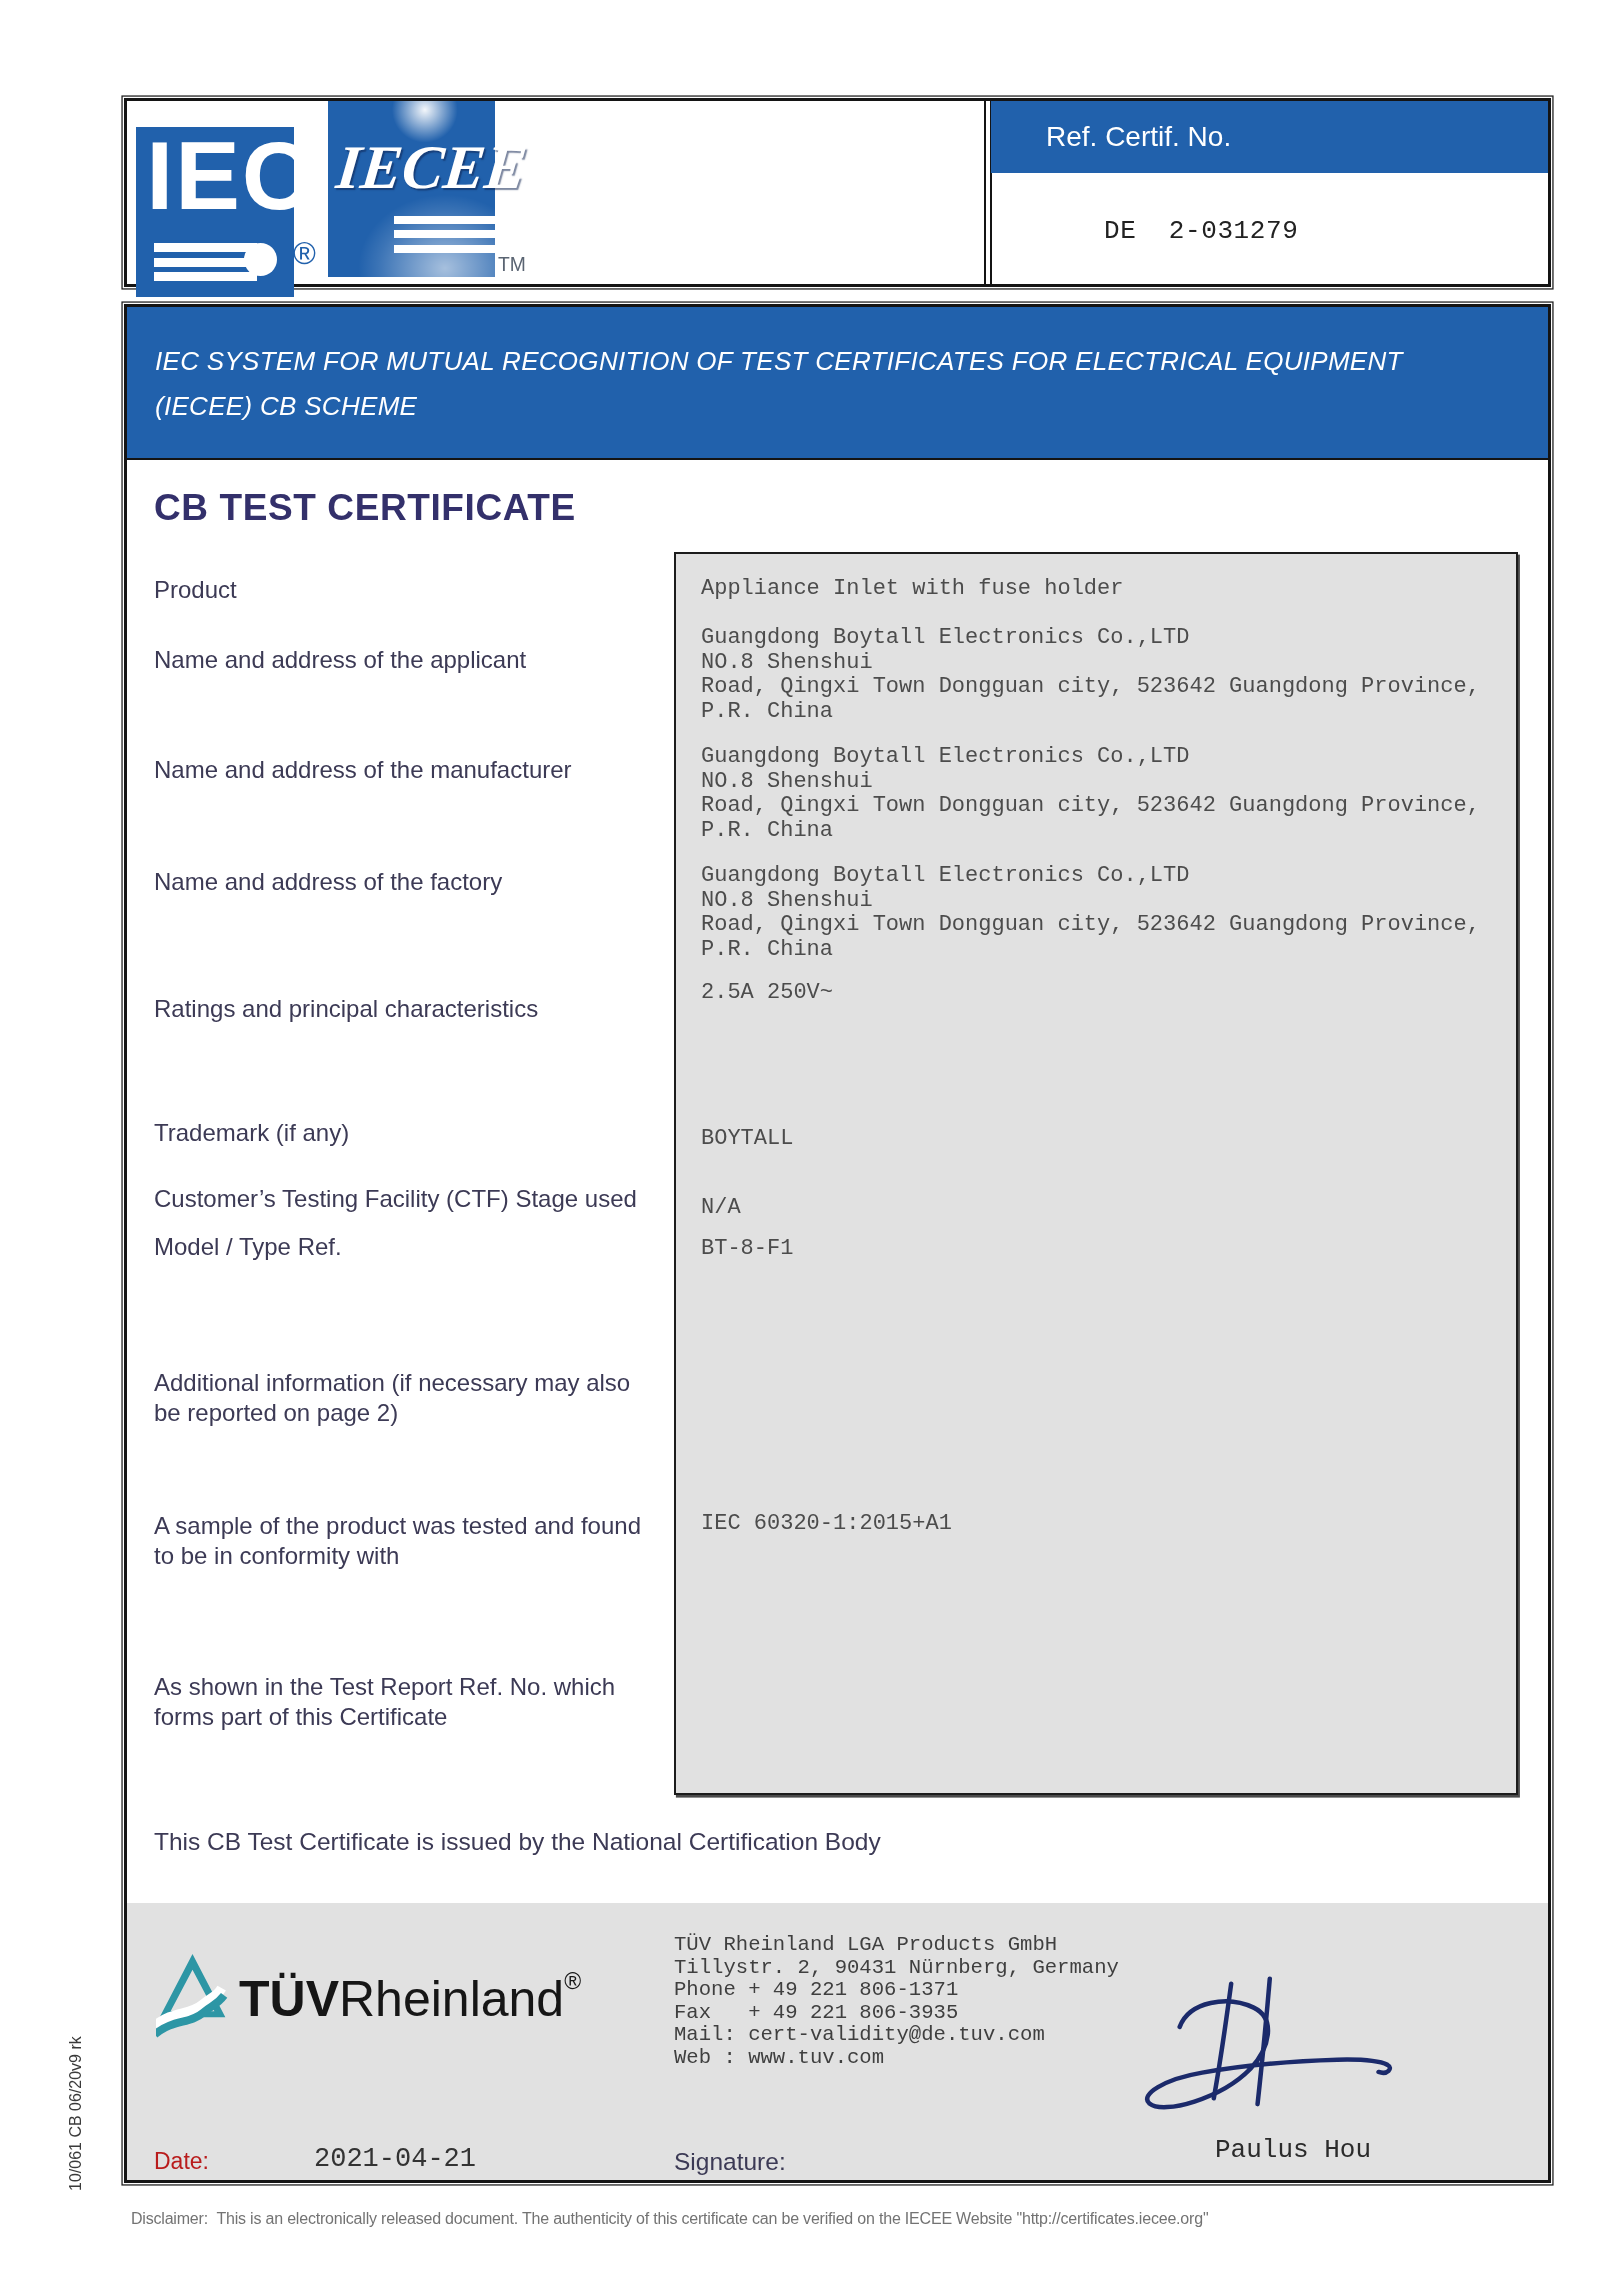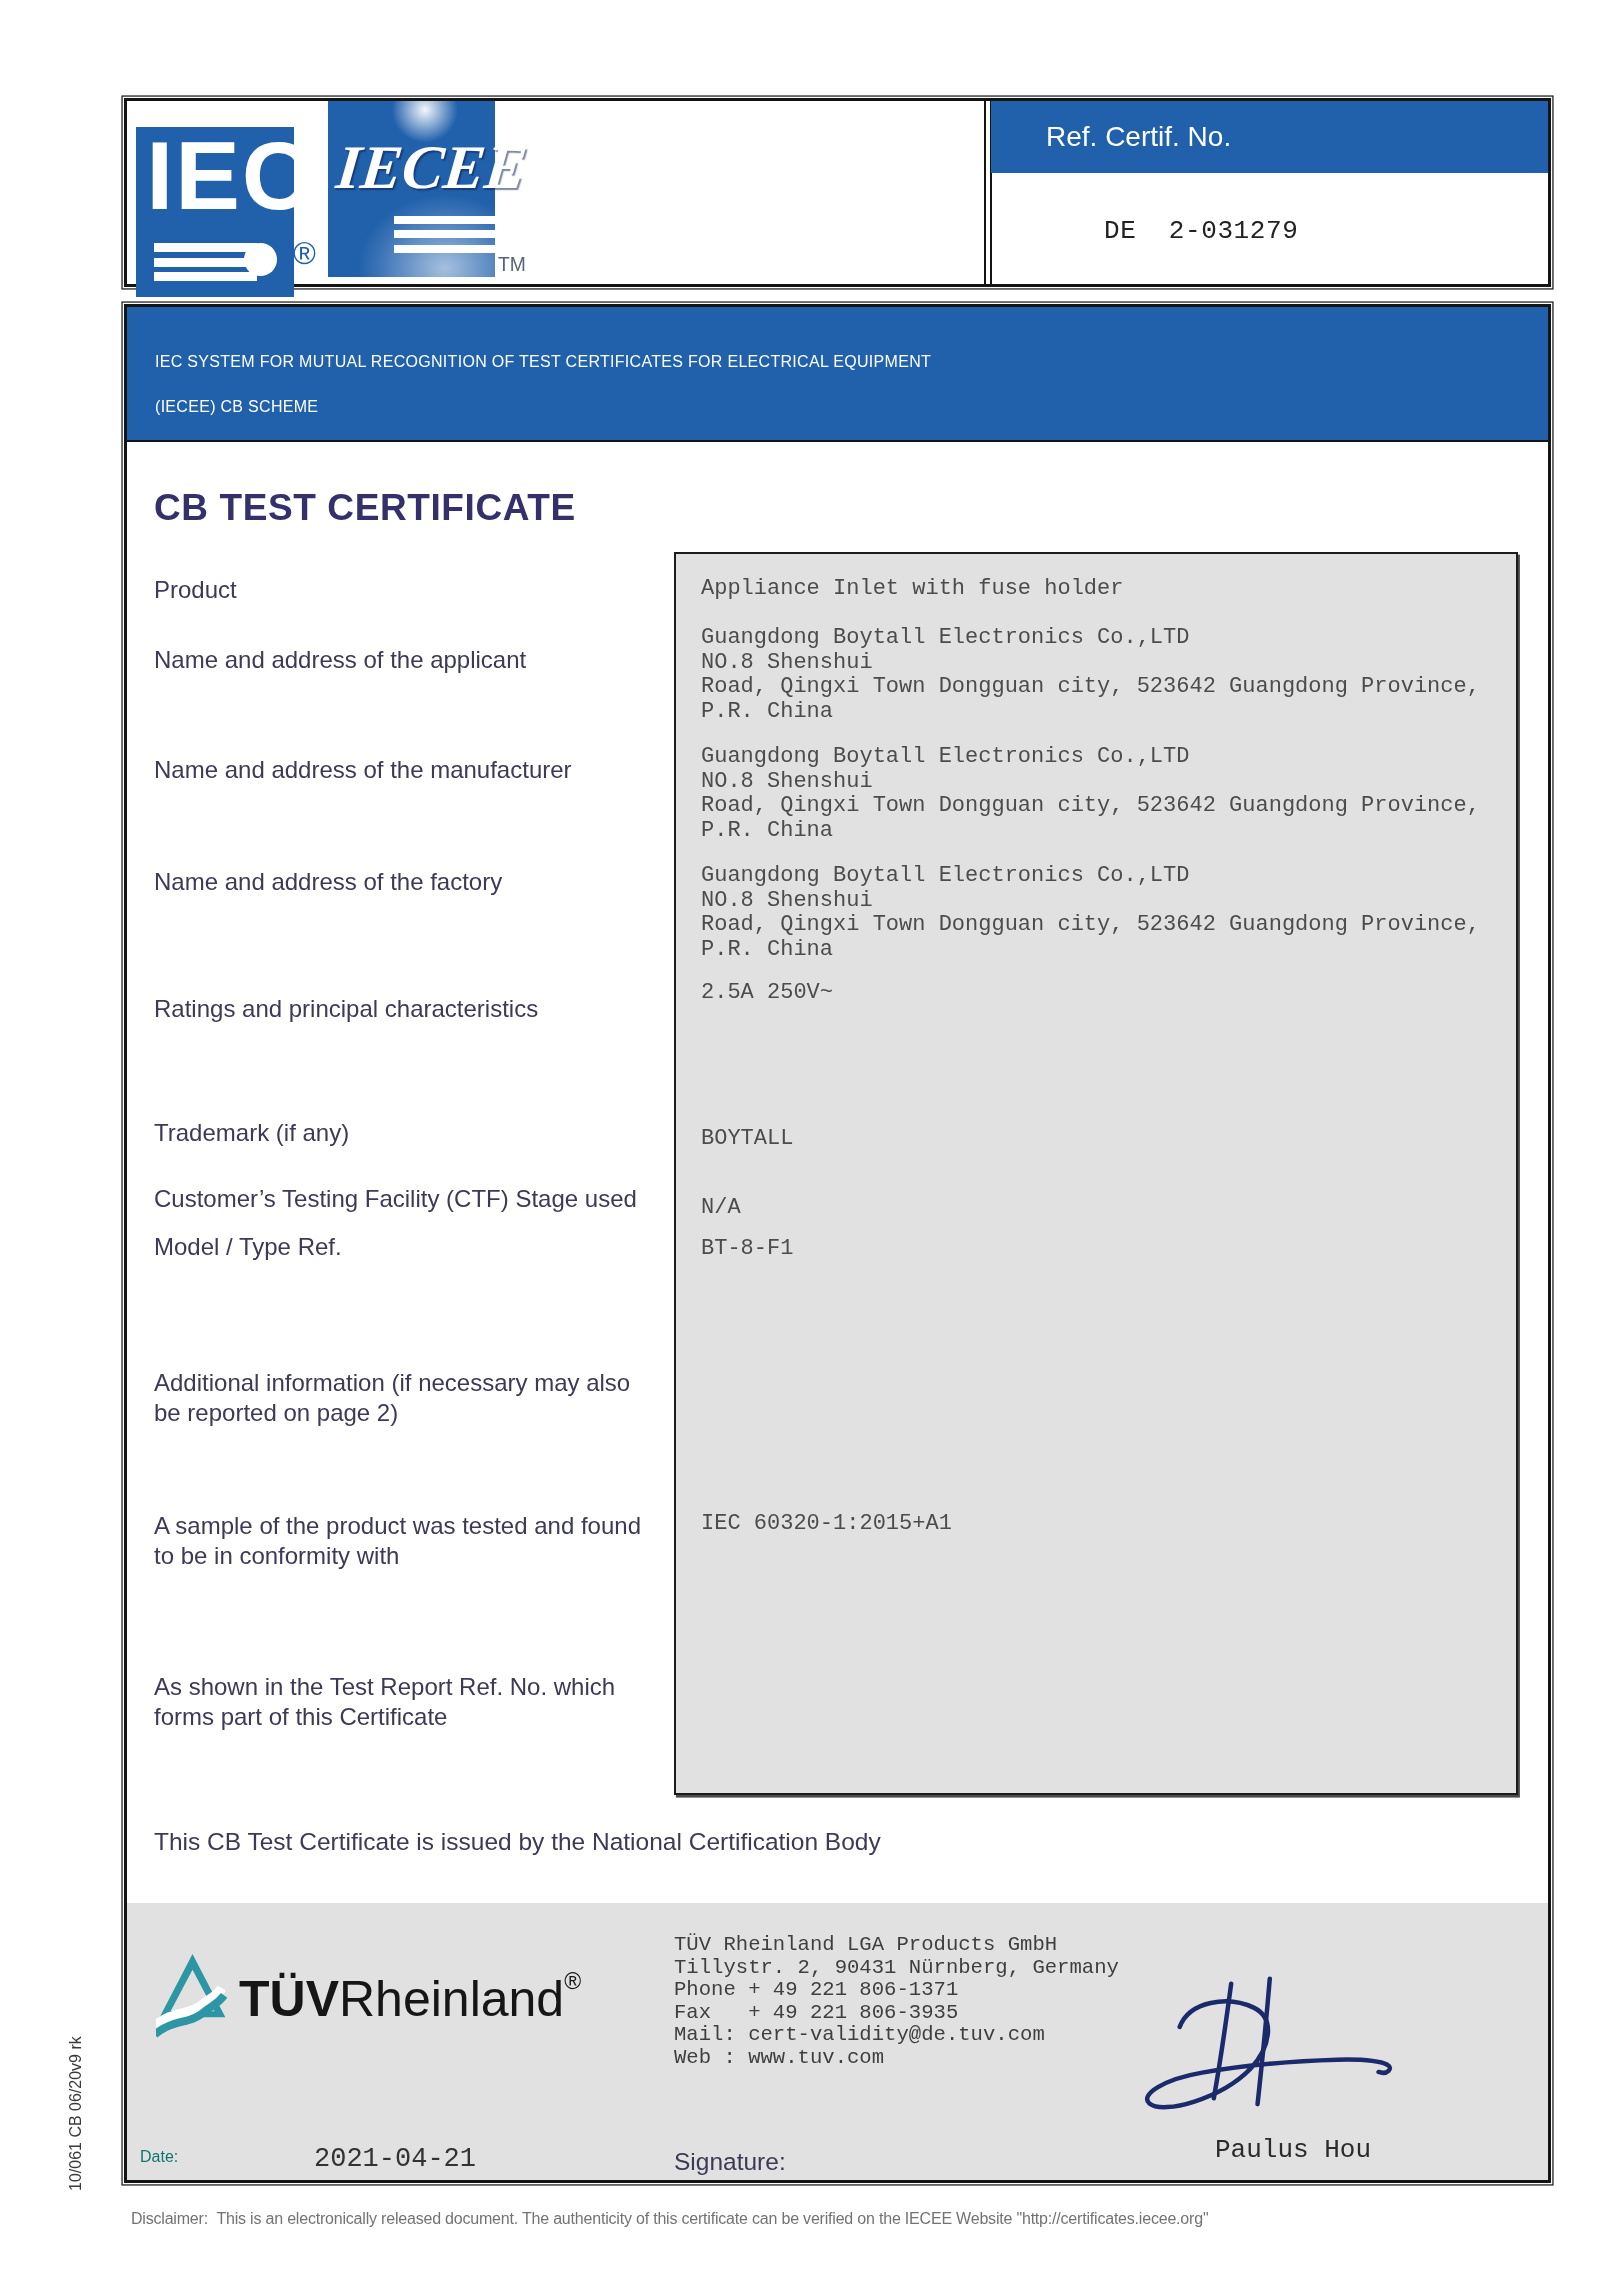--- a/index.html
+++ b/index.html
@@ -31,23 +31,23 @@
                  box-sizing:border-box; background:#fff; }
   .ref-header { position:absolute; left:864px; top:0; width:557px; height:72px; background:#2161ac;
                 color:#fff; font-size:28px; line-height:72px; padding-left:55px; box-sizing:border-box; }
   .ref-value { position:absolute; left:977px; top:115px; font-family:"Liberation Mono", monospace;
                font-size:26px; color:#222; letter-spacing:0.6px; white-space:pre; }
 
   
   .main-box { position:absolute; left:124px; top:304px; width:1427px; height:1879px;
               border:3.2px solid #141414; box-shadow:0 0 0 1.3px #fff, 0 0 0 2.6px #232323;
               box-sizing:border-box; background:#fff; }
-  .banner { position:absolute; left:0; top:0; width:100%; height:135px; background:#2161ac;
+  .banner { position:absolute; left:0; top:0; width:100%; height:153px; background:#2161ac;
             border-bottom:2.6px solid #141414; box-sizing:border-box; color:#fff;
-            font-size:16px; line-height:45px; padding:32px 26px 0 28px; letter-spacing:0.3px; }
+            font-size:26px; line-height:45px; padding:32px 26px 0 28px; letter-spacing:0.3px;font-style:italic; }
   .footer-band { position:absolute; left:0; bottom:0; width:100%; height:277px; background:#e1e1e1; }
 
   .title { position:absolute; left:154px; top:487px; font-size:37px; font-weight:bold;
            color:#33306b; letter-spacing:0.6px; }
 
   .gray-box { position:absolute; left:674px; top:552px; width:844px; height:1243px;
               background:#e1e1e1; border:2.6px solid #1c1c1c; box-shadow:1.9px 2.6px 0 #4a4a4a;
               box-sizing:border-box; }
 
   .label { position:absolute; left:154px; width:515px; font-size:24px; color:#3c3a55; line-height:30px; }
@@ -58,21 +58,21 @@
 
   
   .tuv-logo { position:absolute; left:156px; top:1947px; width:73px; height:98px; }
   .tuv-word { position:absolute; left:239px; top:1968px; font-size:50px; color:#161616; font-weight:bold; }
   .tuv-word .reg { font-size:23px; vertical-align:27px; font-weight:normal; }
   .ncb-address { position:absolute; left:674px; top:1934px; font-family:"Liberation Mono", monospace;
                  font-size:20.6px; line-height:22.5px; color:#3f3f3f; white-space:pre; }
   .signature-svg { position:absolute; left:1125px; top:1972px; width:305px; height:151px; }
   .signer-name { position:absolute; left:1186px; top:2135px; font-family:"Liberation Mono", monospace;
                  font-size:26px; color:#2b2b2b;margin-left:29px; }
-  .date-label { position:absolute; left:140px; top:2148px; font-size:16px; color:#0f766e; }
+  .date-label { position:absolute; left:154px; top:2148px; font-size:23px; color:#b91c1c; }
   .date-value { position:absolute; left:314px; top:2144px; font-family:"Liberation Mono", monospace;
                 font-size:27px; color:#333; }
   .sig-label { position:absolute; left:674px; top:2148px; font-size:24.5px; color:#3c3a55; }
 
   .side-code { position:absolute; left:67px; top:2191px; transform:rotate(-90deg);
                transform-origin:0 0; font-size:16px; color:#3a3a3a; white-space:nowrap; }
   .disclaimer { position:absolute; left:131px; top:2210px; width:1474px; font-size:16px;
                 color:#737373; letter-spacing:-0.2px; }
 </style>
 </head>

